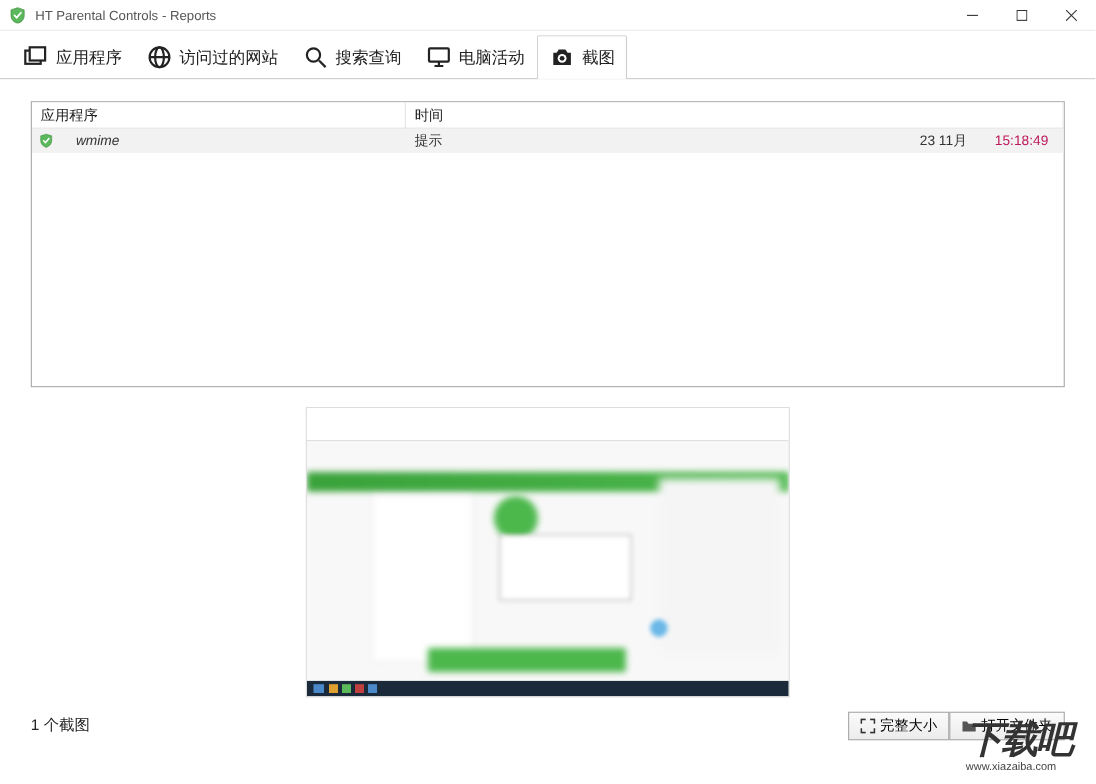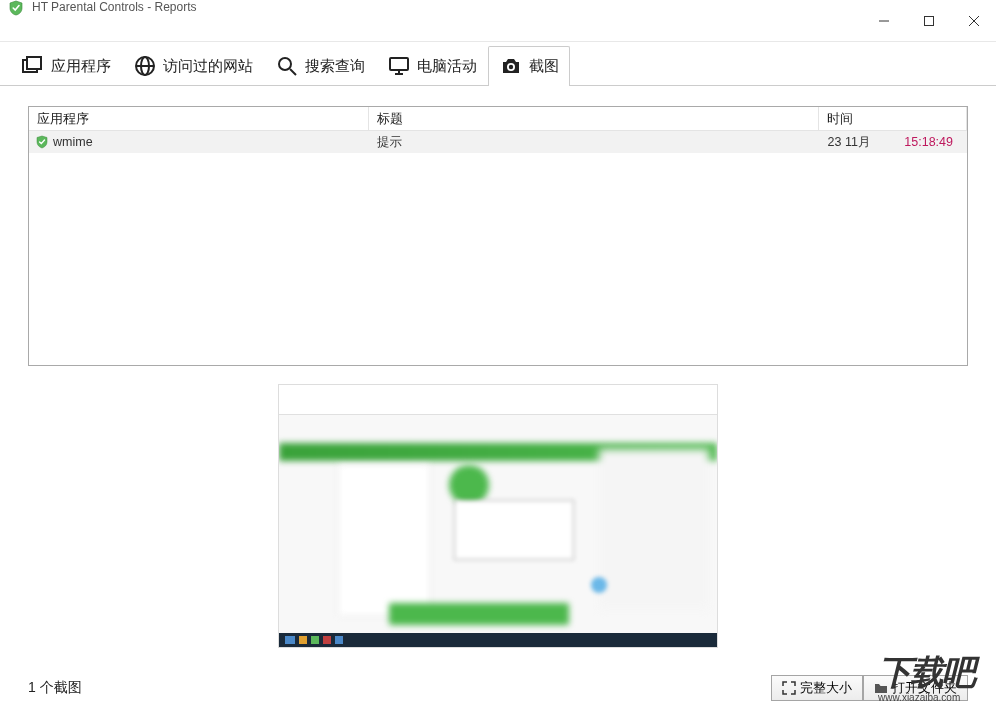--- a/index.html
+++ b/index.html
@@ -1,18 +1,18 @@
 <!DOCTYPE html>
 <html><head>
 <meta charset="utf-8">
 <style>
 * { margin: 0; padding: 0; box-sizing: border-box; font-family: "Microsoft YaHei", "Segoe UI", sans-serif; }
 body { background: #fff; width: 996px; height: 713px; overflow: hidden; position: relative; }
 
-.titlebar { height: 42px; background: #fff; display: flex; align-items: flex-start; padding-left: 8px; border-bottom: 1px solid #e8e8e8; }
+.titlebar { height: 28px; background: #fff; display: flex; align-items: center; padding-left: 8px; border-bottom: 1px solid #e8e8e8; }
 .titlebar .app-icon { width: 16px; height: 16px; margin-right: 8px; }
 .titlebar .title { font-size: 12px; color: #555; flex: 1; }
 .titlebar .win-controls { display: flex; height: 100%; }
 .titlebar .win-btn { width: 45px; height: 100%; display: flex; align-items: center; justify-content: center; cursor: pointer; }
 .titlebar .win-btn svg { width: 10px; height: 10px; }
 
 .tabs { height: 44px; background: #fff; display: flex; align-items: stretch; border-bottom: 1px solid #ccc; padding-left: 10px; padding-top: 4px; }
 .tab { display: flex; align-items: center; padding: 0 10px; font-size: 15px; color: #222; cursor: pointer; gap: 6px; border: 1px solid transparent; border-bottom: none; position: relative; }
 .tab.active { border-color: #ccc; background: #fff; border-radius: 2px 2px 0 0; justify-content: center; }
 .tab.active::after { content:""; position:absolute; left:0; right:0; bottom:-1px; height:1px; background:#fff; }
@@ -21,42 +21,42 @@
 .content { padding: 20px 28px 12px 28px; }
 
 .table-wrap { border: 1px solid #a9a9a9; height: 260px; background: #fff; overflow: hidden; }
 .table-header { display: flex; height: 24px; background: #fff; font-size: 13px; color: #222; }
 .table-header > div { border-right: 1px solid #e4e4e4; border-bottom: 1px solid #e4e4e4; padding: 3px 8px; }
 .th-app { flex: 0 0 340px; }
 .th-title { flex: 0 0 450px; }
 .th-time { flex: 1; }
 .table-body { }
 .table-row { display: flex; height: 22px; font-size: 12.5px; color: #333; background: #f2f2f2; align-items: center; }
-.td-app { flex: 0 0 340px; padding-left: 6px; display: flex; align-items: center; gap: 4px; }
+.td-app { flex: 0 0 340px; padding-left: 6px; display: flex; align-items: center; gap: 20px; font-style: italic; }
 .td-title { flex: 0 0 450px; padding-left: 8px; }
-.td-date { flex: 0 0 60px; text-align: center; }
+.td-date { flex: 0 0 60px; text-align: right; }
 .td-time { flex: 1; text-align: right; padding-right: 14px; color: #be185d; }
 .row-icon { width: 14px; height: 14px; }
 
 .preview { display: flex; justify-content: center; margin-top: 18px; }
 .preview-img { width: 440px; height: 264px; border: 1px solid #ddd; background: #f8f8f8; position: relative; overflow: hidden; }
 
 
 .pv-top { position: absolute; top: 0; left: 0; right: 0; height: 30px; background: #fff; border-bottom: 1px solid #e0e0e0; }
 .pv-band1 { position: absolute; top: 58px; left: 0; right: 0; height: 18px; background: linear-gradient(90deg,#3aa23a,#4cb84c); filter: blur(3px); }
 .pv-side { position: absolute; top: 80px; left: 60px; width: 90px; height: 150px; background: #fff; filter: blur(3px); box-shadow: 0 0 4px rgba(0,0,0,0.1);}
 .pv-circle { position: absolute; top: 80px; left: 170px; width: 40px; height: 40px; border-radius: 50%; background: #4cb84c; filter: blur(3px); }
 .pv-dialog { position: absolute; top: 115px; left: 175px; width: 120px; height: 60px; background: #fff; border: 1px solid #aaa; filter: blur(2px); }
 .pv-greenbtn { position: absolute; top: 218px; left: 110px; width: 180px; height: 22px; background: #4cb84c; filter: blur(3px); border-radius: 2px; }
 .pv-rightcol { position: absolute; top: 64px; right: 8px; width: 110px; height: 160px; background: #f5f5f5; filter: blur(4px); }
 .pv-rightdot { position:absolute; top:192px; right:110px; width:16px; height:16px; border-radius:50%; background:#6bb8e8; filter:blur(2px);}
 .pv-taskbar { position: absolute; bottom: 0; left: 0; right: 0; height: 14px; background: #1a2a3a; }
 .pv-taskbar::before { content:""; position:absolute; left:6px; top:3px; width:140px; height:8px; background: linear-gradient(90deg,#4a88c8 0 10px,transparent 10px 14px,#e0a030 14px 22px,transparent 22px 26px,#5bb85b 26px 34px,transparent 34px 38px,#c04040 38px 46px,transparent 46px 50px,#4a88c8 50px 58px,transparent 58px); }
 
-.bottom-bar { position: absolute; left: 28px; right: 28px; bottom: 12px; display: flex; align-items: center; }
+.bottom-bar { position: absolute; left: 28px; right: 28px; bottom: 40px; display: flex; align-items: center; }
 .count-label { font-size: 14px; color: #222; flex: 1; }
 .btn { height: 26px; padding: 0 10px; background: linear-gradient(#fbfbfb,#ececec); border: 1px solid #a5a5a5; font-size: 13px; display: flex; align-items: center; gap: 4px; cursor: pointer; }
 .btn-icon { width: 14px; height: 14px; display:inline-flex; align-items:center; justify-content:center; }
 
 .watermark { position: absolute; right: 22px; bottom: 10px; font-size: 34px; font-weight: 800; color: #333; font-style: italic; font-family: "SimHei", sans-serif; letter-spacing: -2px; white-space: nowrap; pointer-events: none; margin-left: 44px; }
 .watermark .sub { font-size: 10px; font-weight: 400; font-style: normal; letter-spacing: 0; display: block; color: #444; margin-top:-4px; }
 </style>
 </head>
 <body>
 
@@ -136,21 +136,20 @@
         </svg>
     </span>
     <span>截图</span>
   </div>
 </div>
 
 <div class="content">
   <div class="table-wrap">
     <div class="table-header">
       <div class="th-app">应用程序</div>
-      <div class="th-title">标题</div>
       <div class="th-time">时间</div>
     </div>
     <div class="table-body">
       <div class="table-row">
         <div class="td-app">
           <span class="row-icon">
             <svg viewBox="0 0 14 14">
                 <path d="M7 1 L12 2.5 V7 C12 10 9.8 12 7 13 C4.2 12 2 10 2 7 V2.5 Z" fill="#5cb85c" stroke="#3a8a3a" stroke-width="0.5"></path>
                 <path d="M4.6 7 L6.3 8.6 L9.5 5" stroke="#fff" stroke-width="1.4" fill="none" stroke-linecap="round"></path>
               </svg>

